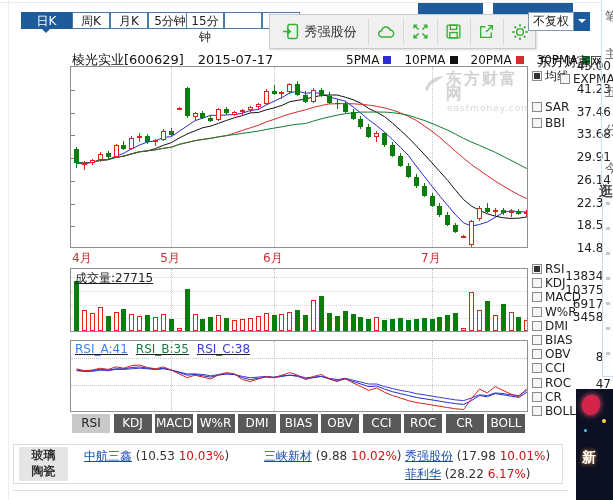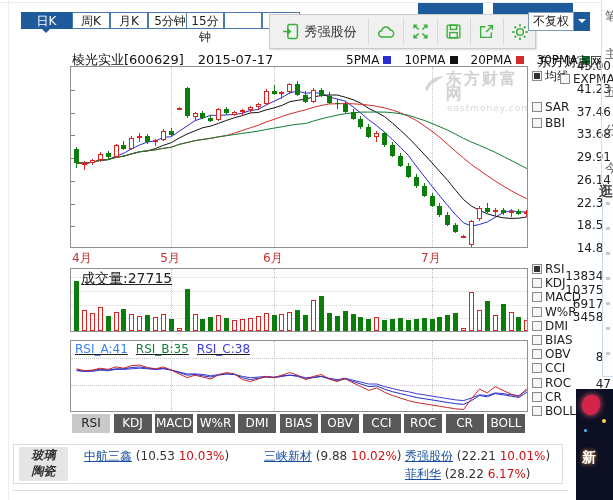--- a/index.html
+++ b/index.html
@@ -37,42 +37,42 @@
   .body-up{position:absolute;width:5px;background:#fff;border:1px solid #dd2222;box-sizing:border-box;}
   .body-dn{position:absolute;width:5px;background:#0b7d0b;}
   .vol-up{position:absolute;width:5px;background:#fff;border:1px solid #dd2222;box-sizing:border-box;}
   .vol-dn{position:absolute;width:5px;background:#0b7d0b;}
   .month-lab{position:absolute;top:0;color:#c03030;font-size:12px;}
   #month-row{position:absolute;left:0;top:250px;width:560px;height:14px;}
   #chart-title{position:absolute;left:72px;top:51px;font-size:13px;color:#111;}
   #chart-title .date{margin-left:14px;}
   #legend{position:absolute;left:346px;top:53px;display:flex;gap:13px;align-items:center;font-size:12px;color:#111;}
   .leg-sq{display:inline-block;width:8px;height:8px;margin-left:4px;}
-  #vol-header{position:absolute;left:10px;top:1px;font-size:14px;color:#222;text-decoration:underline;z-index:3;}
+  #vol-header{position:absolute;left:4px;top:1px;font-size:12px;color:#222;text-decoration:underline;z-index:3;}
   #rsi-header{position:absolute;left:4px;top:1px;font-size:12px;z-index:3;text-decoration:underline;}
   #rsi-header span{margin-right:8px;}
   
   #watermark{position:absolute;left:352px;top:4px;display:flex;align-items:flex-start;z-index:0;}
   #wm-text{line-height:15px;}
   #wm-cn{font-size:16px;font-weight:bold;color:#d2d2d2;letter-spacing:2px;}
   #wm-en{font-size:9px;color:#d8d8d8;letter-spacing:1px;text-align:right;}
   
   #sb-main-title{position:absolute;left:538px;top:53px;font-size:13px;color:#111;}
   .sb-row{position:absolute;left:532px;height:14px;display:flex;align-items:center;cursor:pointer;}
   .cb{width:10px;height:10px;border:1px solid #8a8a8a;background:#f6f6f6;box-sizing:border-box;position:relative;}
   .cb.on:after{content:"";position:absolute;left:1px;top:1px;width:6px;height:6px;background:#333;}
   .cb-lab{margin-left:3px;font-size:12px;color:#222;}
   
   .ind-tab{position:absolute;top:414px;width:38px;height:19px;line-height:19px;text-align:center;font-size:12px;
            background:#595959;color:#fff;cursor:pointer;box-sizing:border-box;}
   .ind-tab.sel{background:#c9c9c9;color:#222;}
   
   #stock-box{position:absolute;left:13px;top:444px;width:550px;height:40px;border:1px solid #ddd;box-sizing:border-box;background:#fff;}
   #stock-chip{position:absolute;left:5px;top:2px;width:49px;height:34px;background:#e5e5e5;color:#333;font-weight:bold;
-              text-align:center;line-height:16px;font-size:12px;font-style:italic;}
+              text-align:center;line-height:16px;font-size:12px;}
   .stock-cell{position:absolute;white-space:nowrap;font-size:12px;color:#333;}
   .stock-cell a{color:#1a4fa0;text-decoration:underline;cursor:pointer;}
   .stock-pct{color:#cc1111;}
   #bottom-divider{position:absolute;left:13px;top:490px;width:555px;height:1px;background:#dcdcdc;}
   
   #left-edge{position:absolute;left:8px;top:0;width:1px;height:500px;background:#e7eef6;}
   #right-line{position:absolute;left:601px;top:0;width:1px;height:193px;background:#cfe0ee;}
   #edge-box{position:absolute;left:602px;top:193px;width:11px;height:184px;border:1px solid #ccd9e6;border-right:none;box-sizing:border-box;background:#fdfdfd;}
   .edge-dot{position:absolute;left:3px;width:4px;height:3px;background:#c9c9c9;}
   .edge-frag{position:absolute;left:605px;width:8px;overflow:hidden;font-size:12px;color:#555;}
@@ -518,21 +518,21 @@
     </div>
   </div>
 
 <div id="stock-box">
   <div id="stock-chip">
     <div>玻璃</div>
     <div>陶瓷</div>
   </div>
 <div class="stock-cell" style="left: 70px; top: 3px;"><a>中航三鑫</a><span> (10.53 </span><span class="stock-pct">10.03%</span><span>)</span></div>
     <div class="stock-cell" style="left: 250px; top: 3px;"><a>三峡新材</a><span> (9.88 </span><span class="stock-pct">10.02%</span><span>)</span></div>
-    <div class="stock-cell" style="left: 391px; top: 3px;"><a>秀强股份</a><span> (22.21 </span><span class="stock-pct">10.01%</span><span>)</span></div>
+    <div class="stock-cell" style="left: 391px; top: 3px;"><a>秀强股份</a><span> (17.98 </span><span class="stock-pct">10.01%</span><span>)</span></div>
     <div class="stock-cell" style="left: 391px; top: 21px;"><a>菲利华</a><span> (28.22 </span><span class="stock-pct">6.17%</span><span>)</span></div>
   </div>
 <div id="bottom-divider"></div>
 
 <div id="right-line"></div>
 <div id="edge-box">
     <div class="edge-dot" style="top: 8px;"></div>
     <div class="edge-dot" style="top: 33px;"></div>
     <div class="edge-dot" style="top: 58px;"></div>
     <div class="edge-dot" style="top: 83px;"></div>

